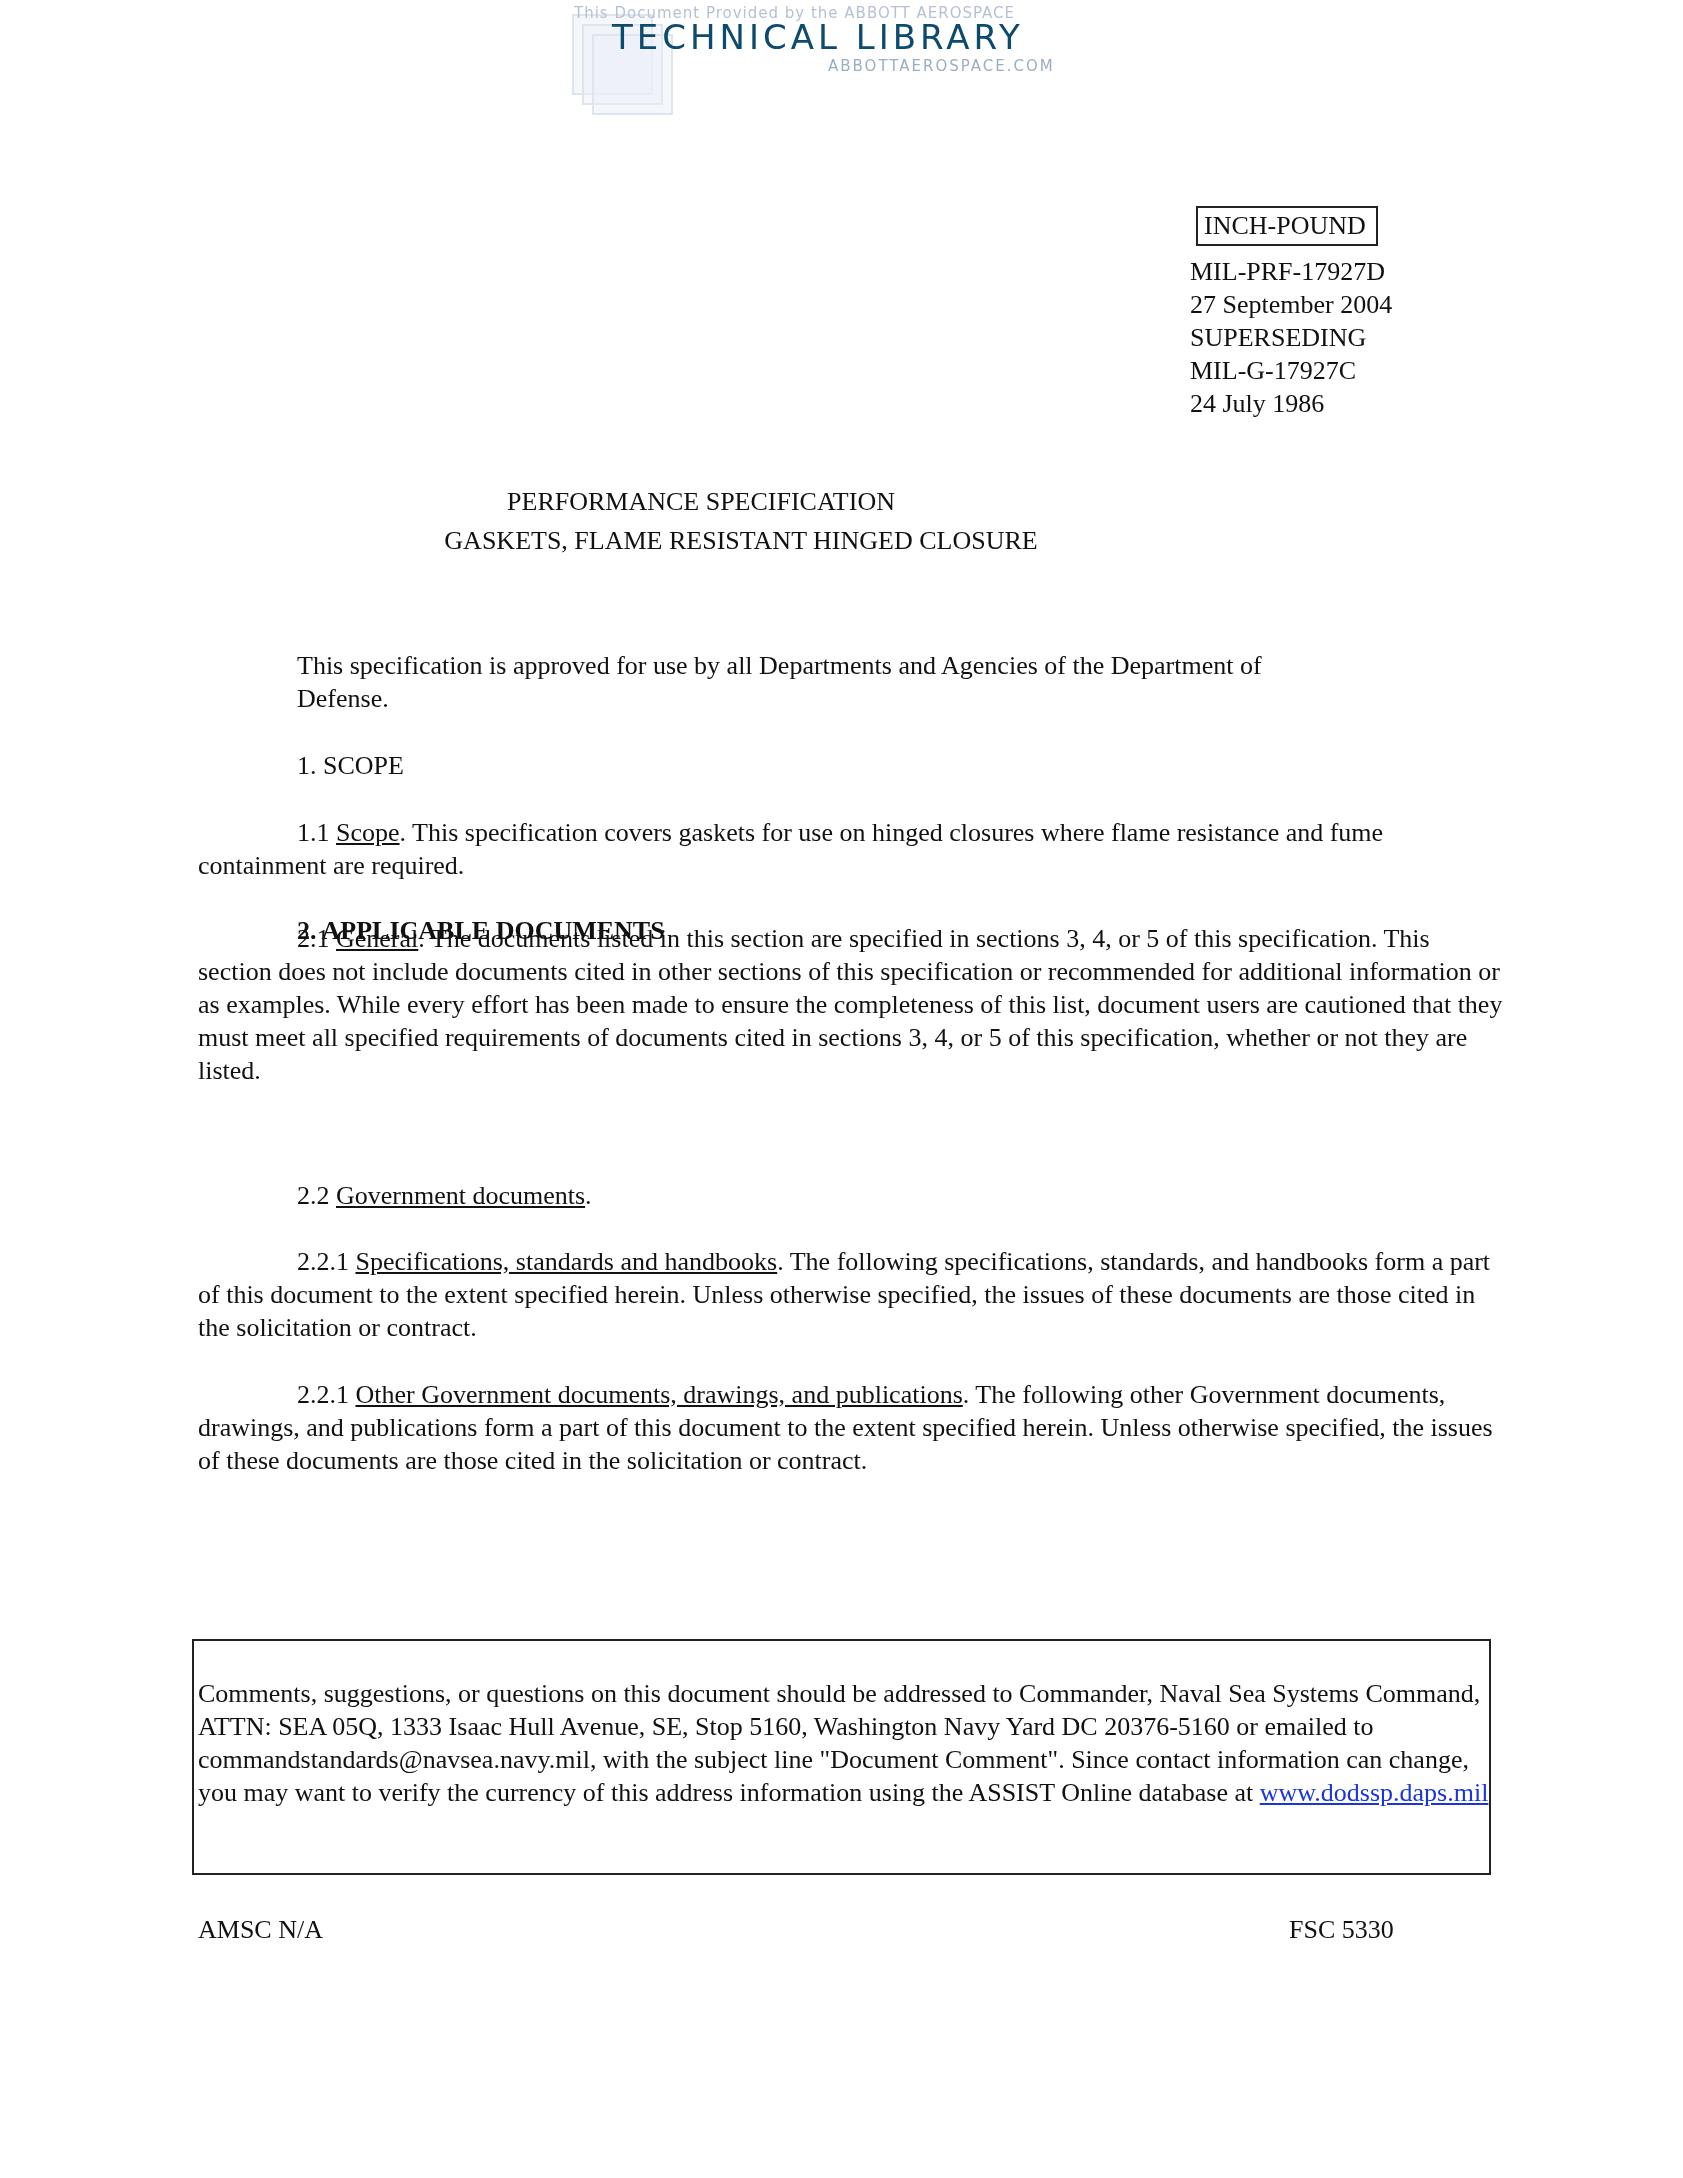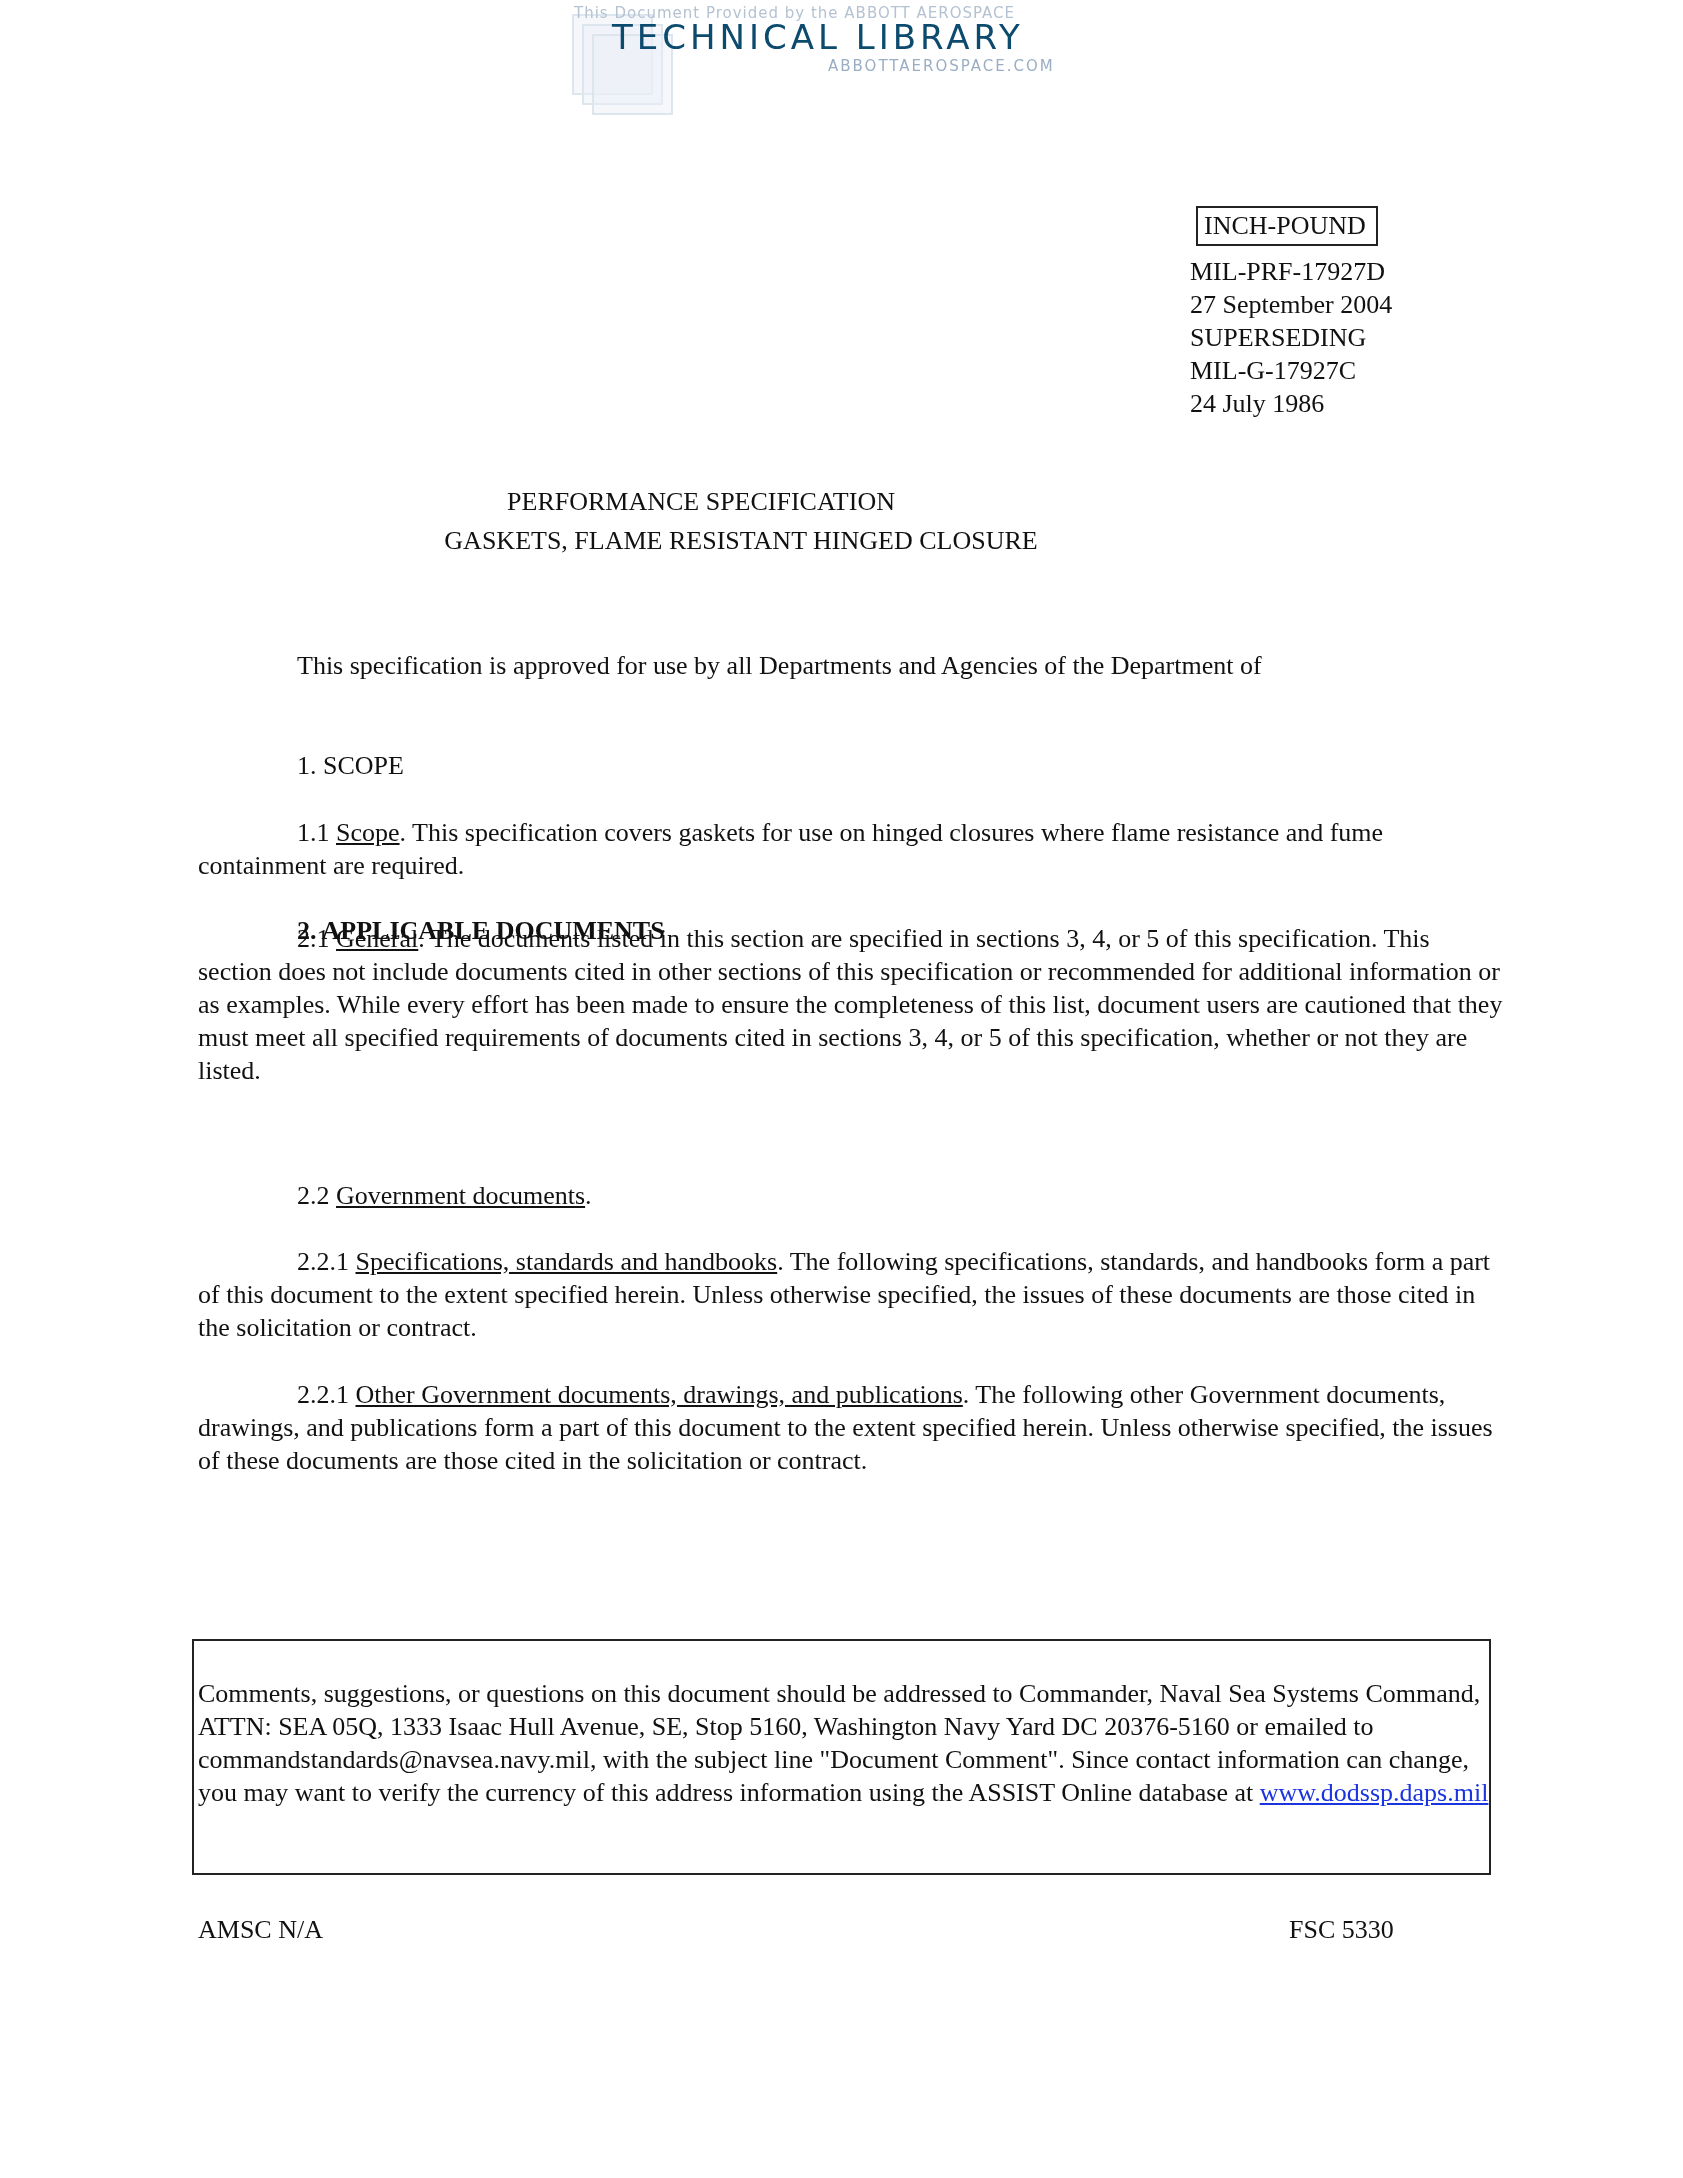--- a/index.html
+++ b/index.html
@@ -51,20 +51,21 @@
   <div>SUPERSEDING</div>
   <div>MIL-G-17927C</div>
   <div>24 July 1986</div>
 </div>
 
 <div id="perf-title" class="abs center txt">PERFORMANCE SPECIFICATION</div>
 <div id="gasket-title" class="abs center txt">GASKETS, FLAME RESISTANT HINGED CLOSURE</div>
 
 <div class="abs txt" style="left:297px; top:649px;">
   <div>This specification is approved for use by all Departments and Agencies of the Department of</div>
+  <div>Defense.</div>
 </div>
 
 <div class="abs txt" style="left:297px; top:749px;">1.  SCOPE</div>
 
 <div class="abs txt para indent" style="top:816px;">
   <span>1.1  </span><span class="u">Scope</span><span>.  This specification covers gaskets for use on hinged closures where flame resistance and fume containment are required.</span>
 </div>
 
 <div class="abs txt" style="left:297px; top:914px;font-weight:bold;">2.  APPLICABLE DOCUMENTS</div>
 

